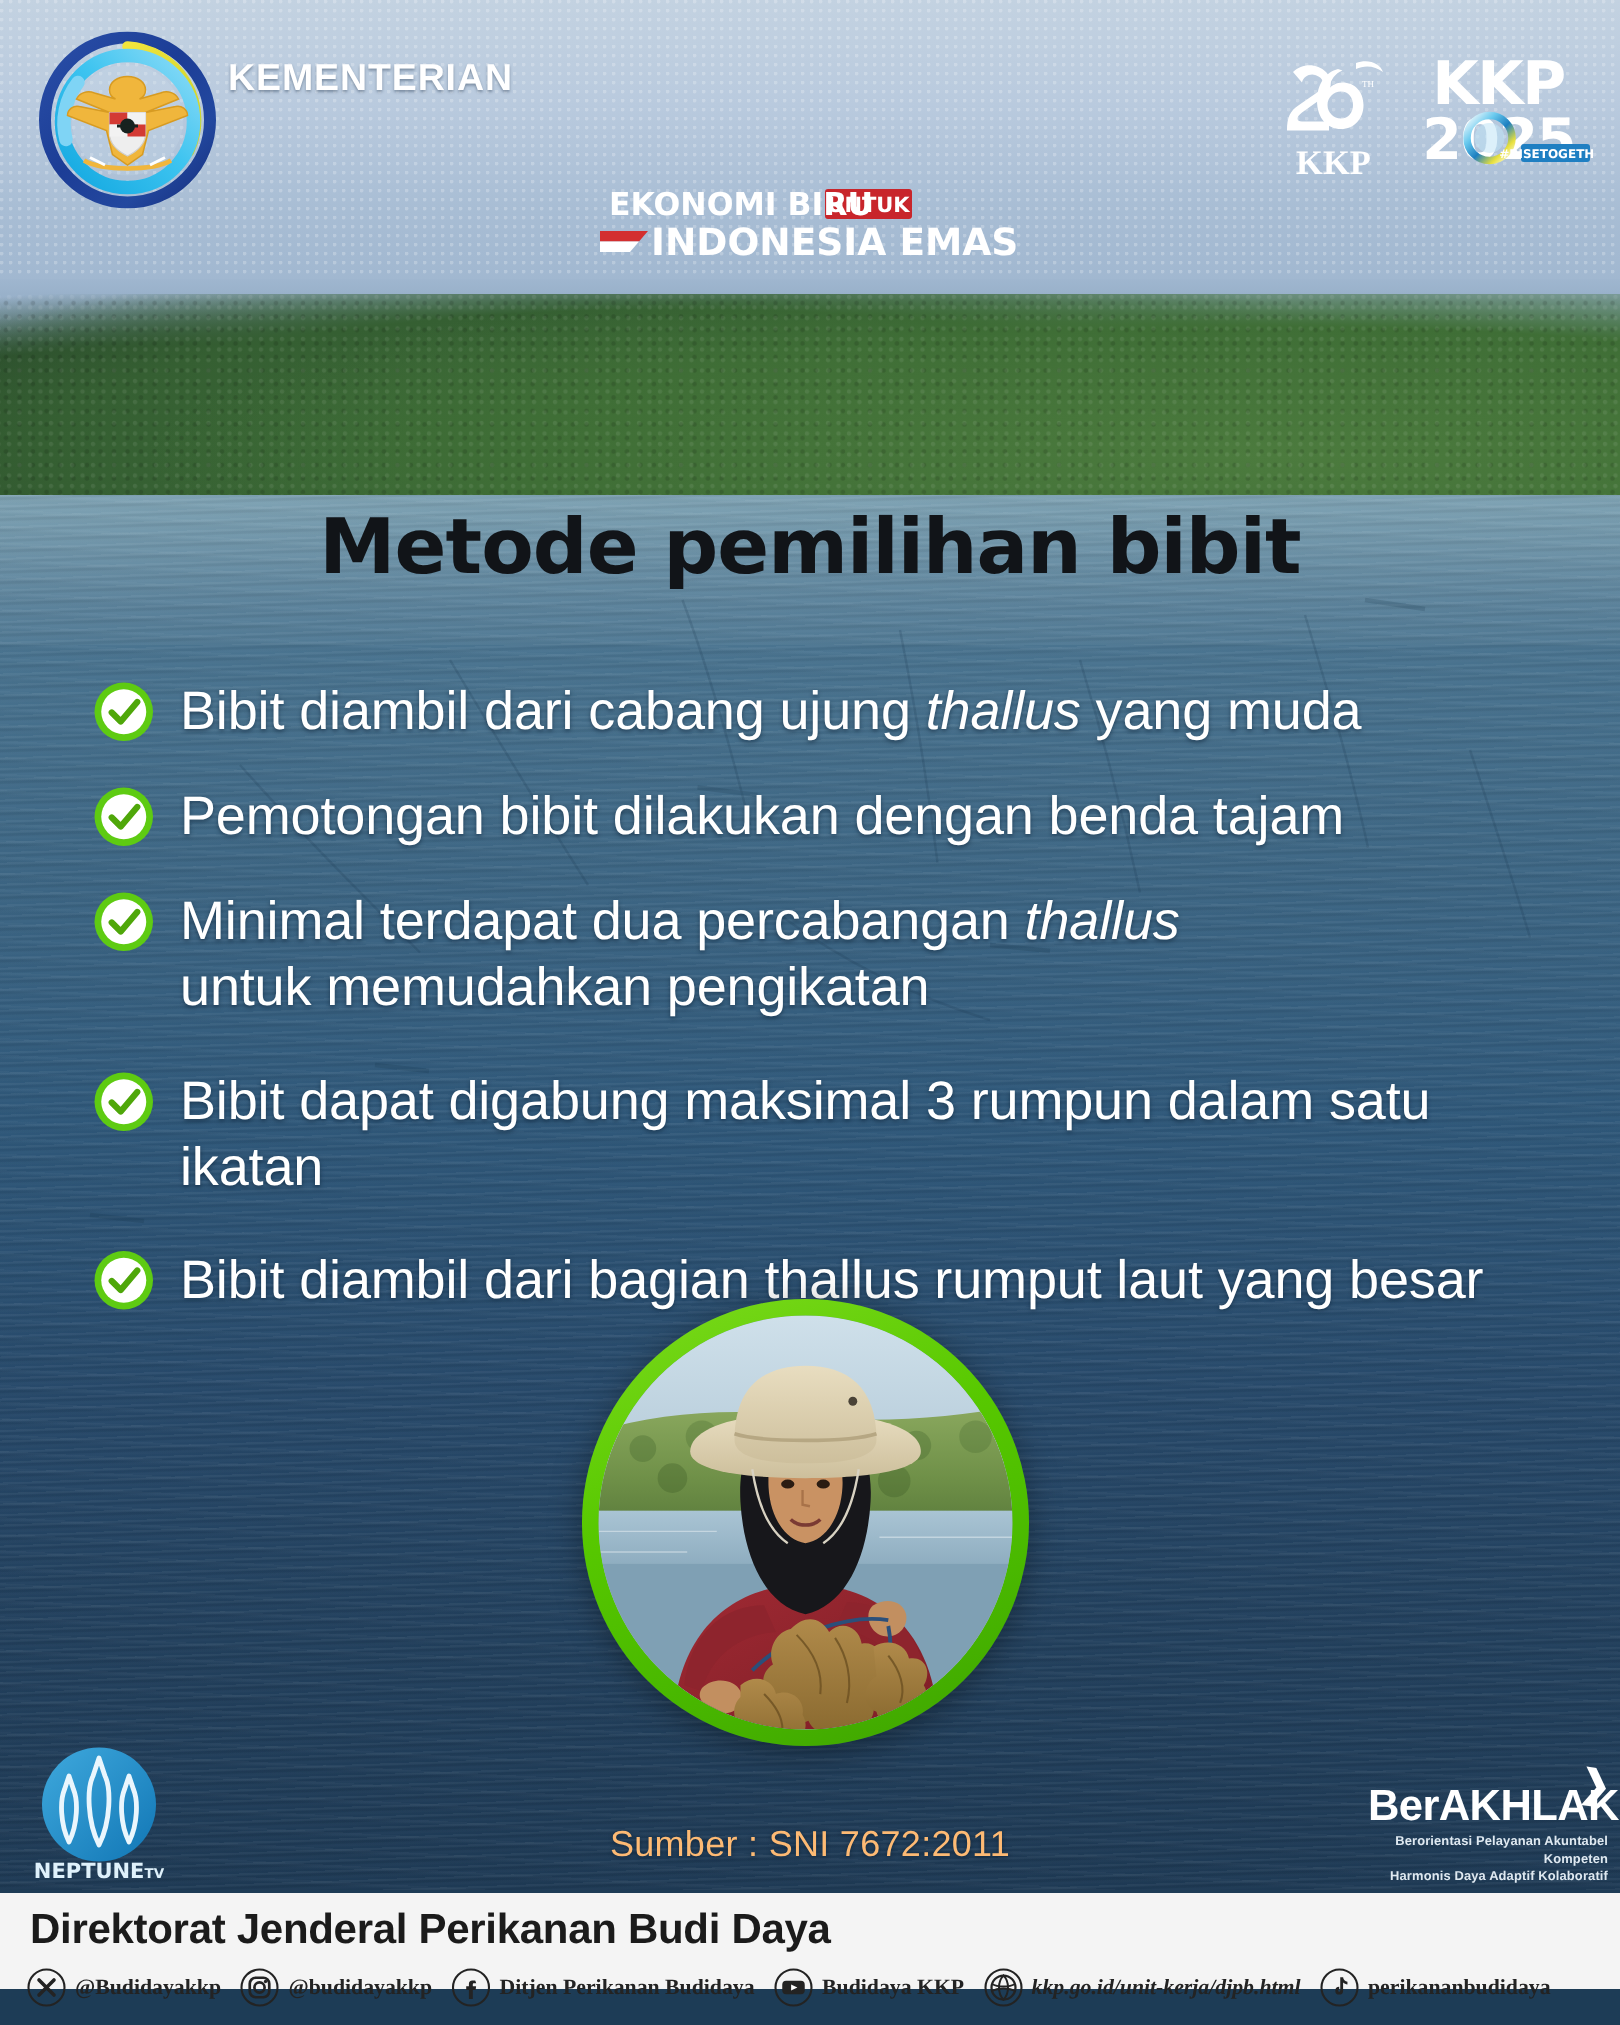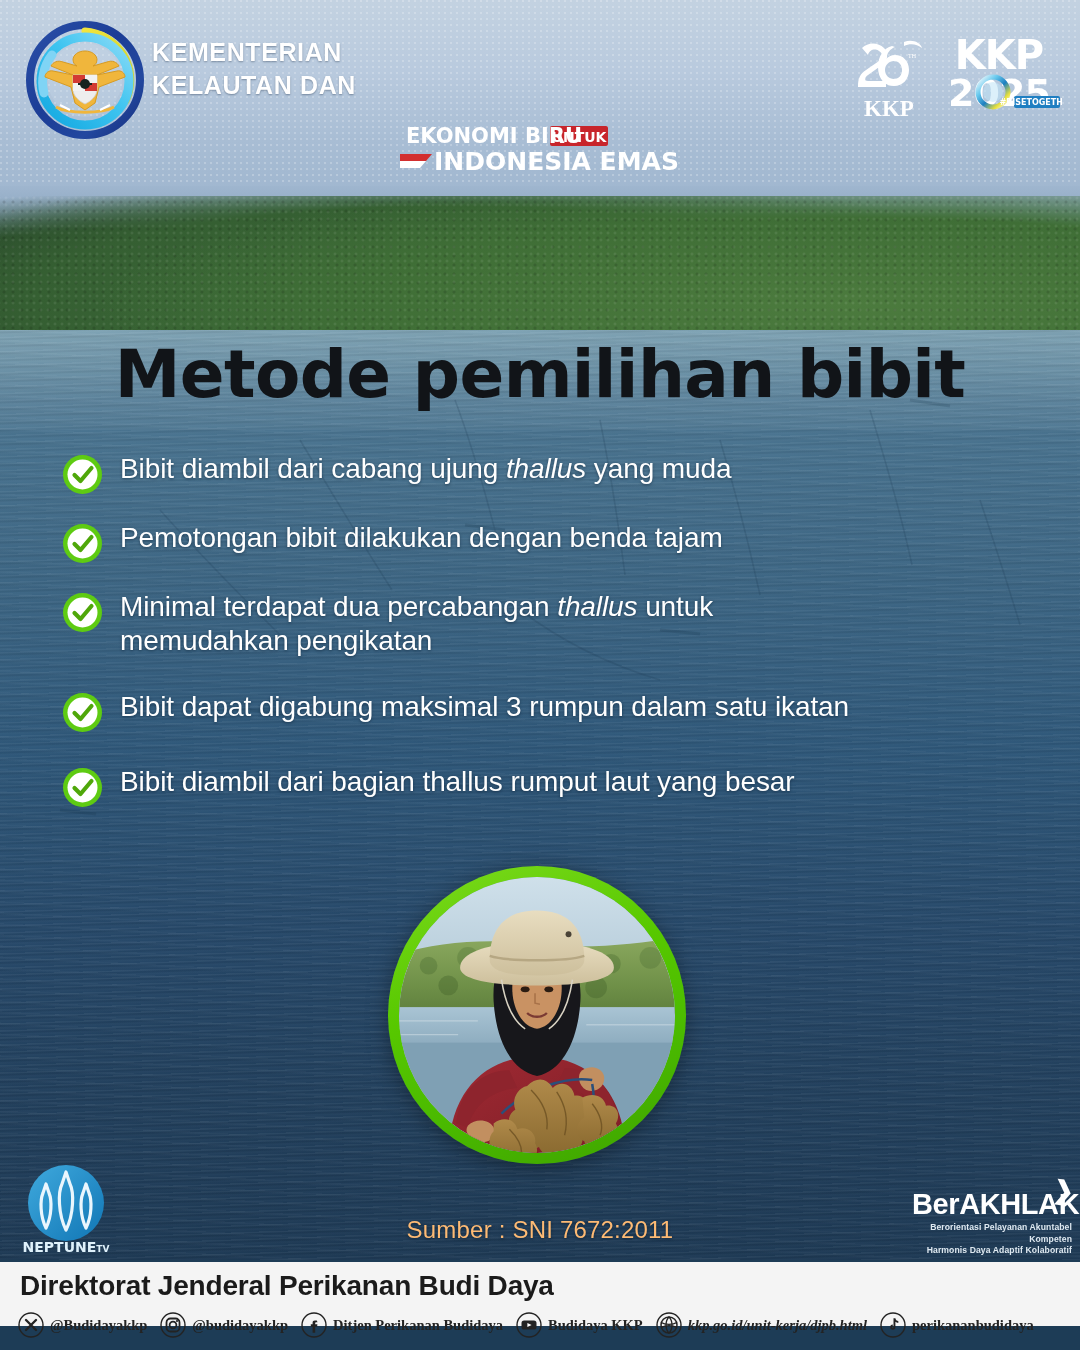--- a/index.html
+++ b/index.html
@@ -89,30 +89,30 @@
 
   .tagline{
     position:absolute; left:398px; top:124px; width:290px; height:54px;
   }
 
   
   .title{
     position:absolute; left:0; top:336px; width:1080px;
     text-align:center;
     color:#111418;
-    font-size:66px; font-weight:bold; letter-spacing:-.6px;
+    font-size:51px; font-weight:bold; letter-spacing:-.6px;
     font-family:"DejaVu Sans", sans-serif;
   }
 
   
   .list{ position:absolute; left:62px; top:452px; width:980px; }
   .item{ display:flex; align-items:flex-start; margin-bottom:26px; }
   .item .tick{ flex:0 0 auto; width:41px; height:41px; margin-right:17px; margin-top:2px; }
   .item .txt{
-    color:#ffffff; font-size:28px; line-height:1.22; font-weight:400;
+    color:#ffffff; font-size:36px; line-height:1.22; font-weight:400;
     letter-spacing:-.1px;
     text-shadow:0 1px 3px rgba(10,30,50,.55);
     max-width:905px;
   }
   .item .txt i{ font-style:italic; }
   .item-3 { margin-bottom:32px; }
   .item-4 { margin-bottom:32px; }
 
   
   .photo-wrap{
@@ -244,21 +244,20 @@
         <path d="M59,62 l12,0 l0,8 l-12,0 z" fill="#d33a34"></path>
         <circle cx="59" cy="63" r="5" fill="#17221f"></circle>
         <path d="M52,63 l14,0" stroke="#17221f" stroke-width="2"></path>
         <path d="M30,86 c12,7 46,7 58,0" fill="none" stroke="#f0b63c" stroke-width="3"></path>
         <path d="M34,84 l10,5 M84,84 l-10,5" stroke="#ffffff" stroke-width="2"></path>
       </g>
     </svg>
 
     <div class="ministry-name">
       <div>KEMENTERIAN</div>
-      <div>KELAUTAN DAN</div>
     </div>
 
     <svg class="logo26" viewBox="0 0 82 84">
       <g fill="#ffffff">
         <path d="M14,10 c6,-6 16,-6 22,0 c5,5 4,13 -2,17 l-14,10 c-4,3 -4,6 0,6 l18,0 l0,6 l-28,0 c0,-9 2,-13 8,-17 l13,-9 c4,-3 4,-8 0,-10 c-4,-3 -10,-1 -11,4 z"></path>
         <path d="M44,8 c-8,2 -14,10 -14,21 c0,12 7,19 16,19 c9,0 15,-7 15,-16 c0,-9 -6,-15 -14,-15 c-4,0 -7,2 -9,4 c1,-6 4,-10 9,-12 z M46,23 c5,0 8,4 8,9 c0,5 -3,9 -8,9 c-5,0 -9,-4 -9,-9 c0,-5 4,-9 9,-9 z"></path>
         <path d="M56,4 c8,-3 16,0 18,6 c-5,-4 -12,-5 -18,-2 z"></path>
         <text x="60" y="20" font-size="6" font-family="Liberation Serif, serif" fill="#ffffff">TH</text>
       </g>
       <text x="41" y="78" text-anchor="middle" font-size="23" font-weight="bold" font-family="Liberation Serif, serif" fill="#ffffff">KKP</text>

